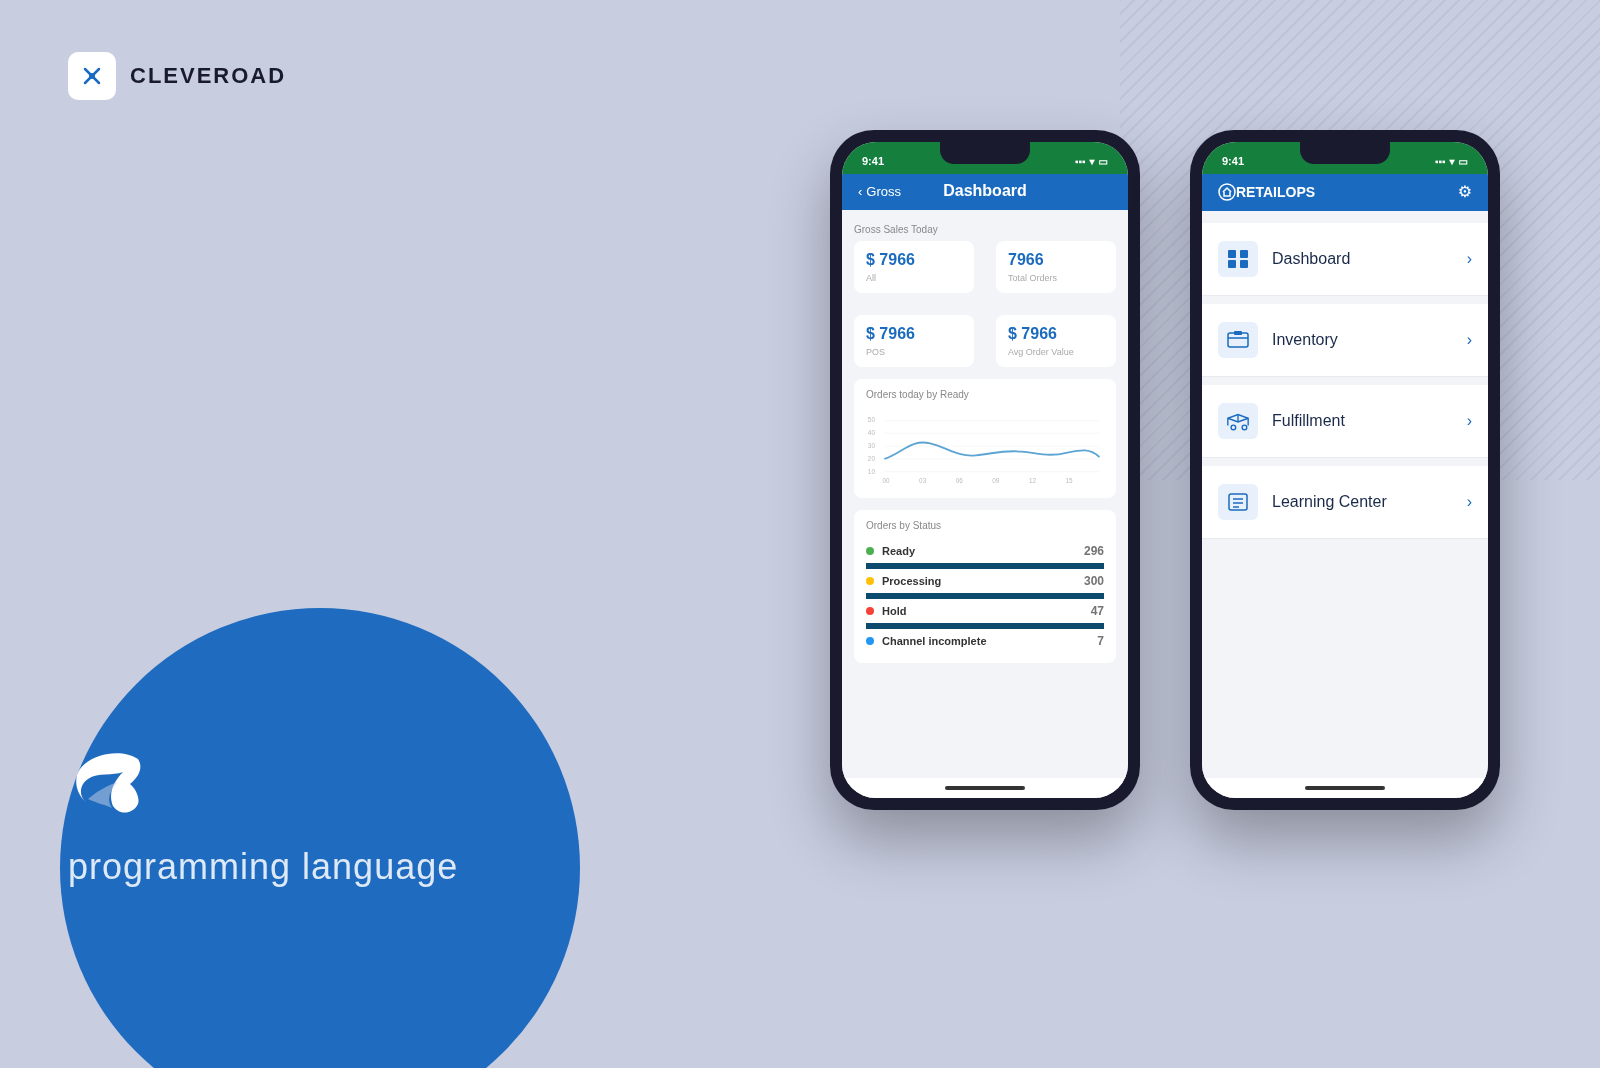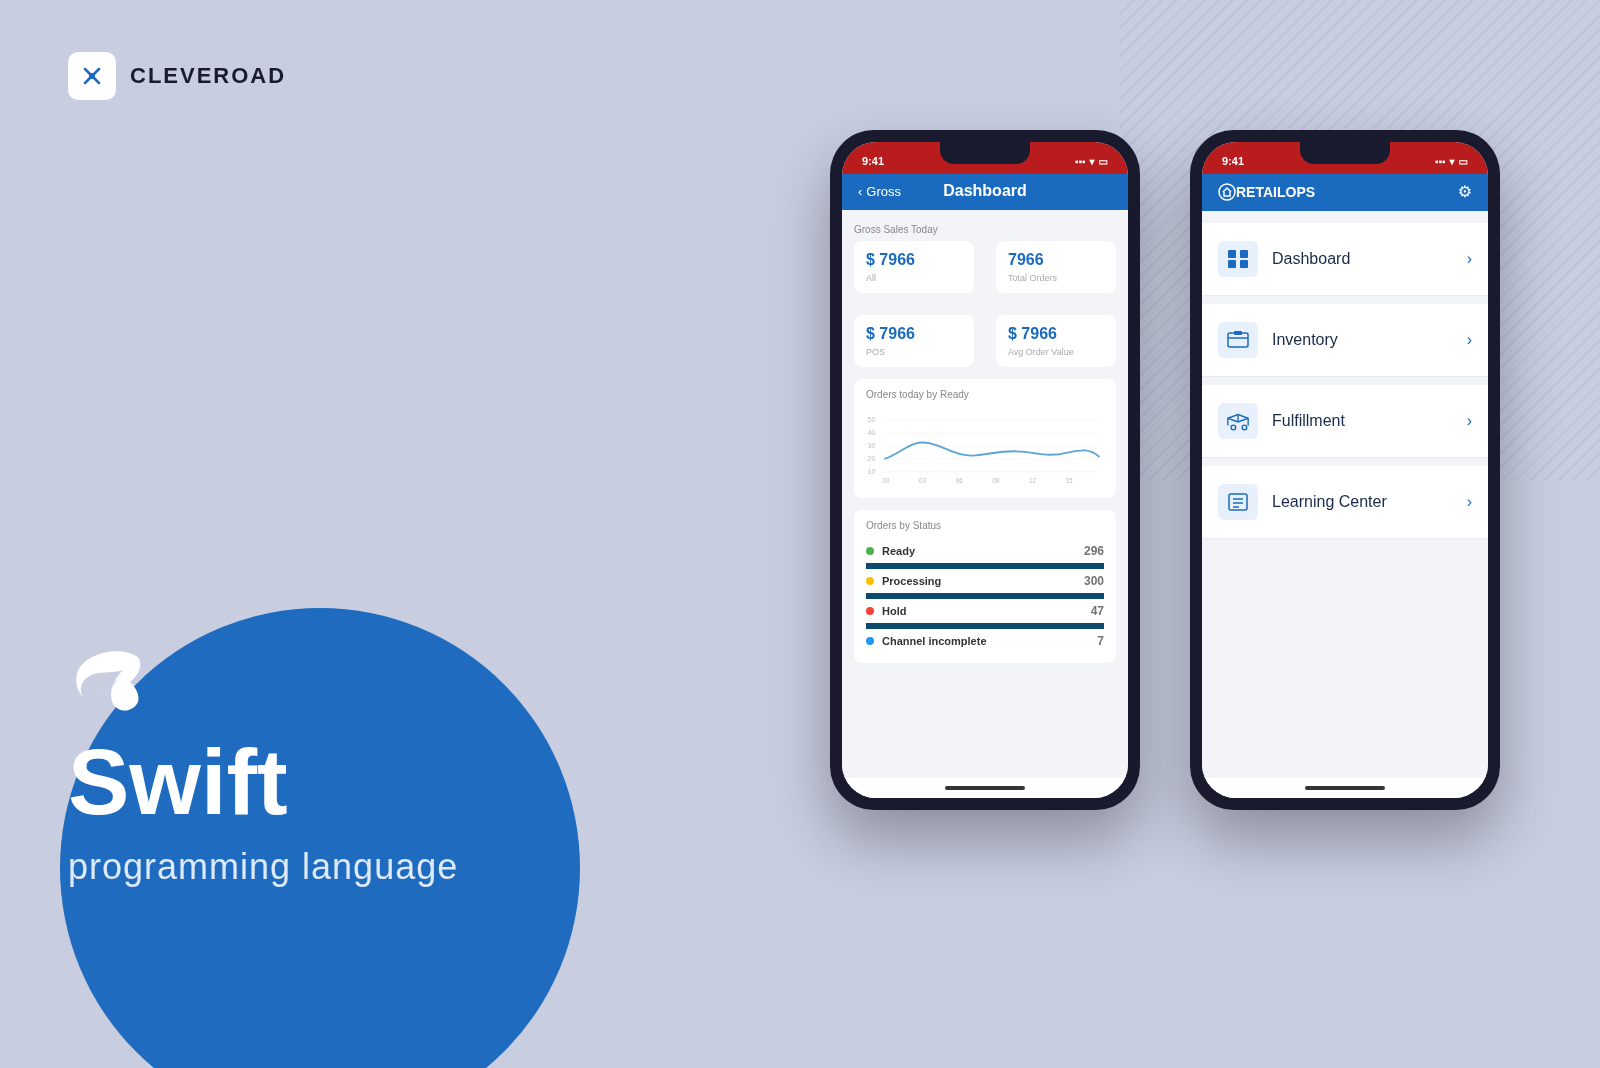--- a/index.html
+++ b/index.html
@@ -137,21 +137,21 @@
       transform: translateX(-50%);
       width: 90px;
       height: 22px;
       background: #1a1a2e;
       border-radius: 0 0 14px 14px;
       z-index: 10;
     }
 
     
     .status-bar {
-      background: #b91c1c;
+      background: #15803d;
       color: white;
       display: flex;
       justify-content: space-between;
       align-items: center;
       padding: 10px 20px 4px;
       font-size: 11px;
       font-weight: 600;
       min-height: 32px;
     }
     .status-icons {
@@ -373,23 +373,20 @@
 </div>
 
 <div class="left-content">
 
   <div class="swift-icon">
     <svg width="80" height="80" viewBox="0 0 80 80" fill="none">
       <path d="M70 15 C55 5, 25 8, 12 25 C5 35, 8 50, 18 58 C10 52, 12 40, 20 35 C30 28, 45 32, 55 28 C45 38, 40 50, 45 62 C52 72, 65 70, 70 60 C72 54, 68 45, 62 40 C72 32, 75 22, 70 15Z" fill="white"></path>
       <path d="M20 55 C28 48, 38 42, 50 38 C42 46, 38 56, 44 64 C35 60, 25 58, 20 55Z" fill="rgba(200,210,230,0.5)"></path>
     </svg>
   </div>
-  <div class="swift-title">
-    <span>Swift</span>
-  </div>
   <div class="swift-subtitle">programming language</div>
 </div>
 
 <div class="phones-area">
 
   <div class="phone">
     <div class="phone-notch"></div>
     <div class="phone-inner">
 
       <div class="status-bar">

